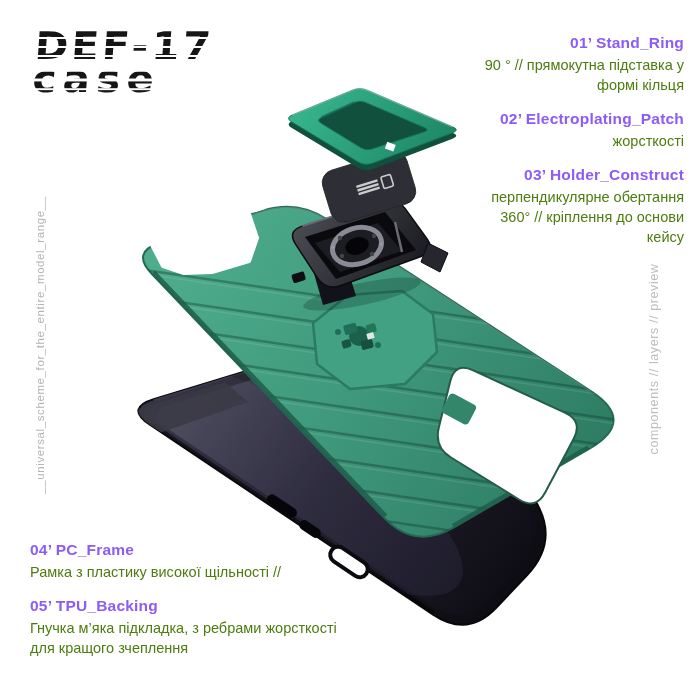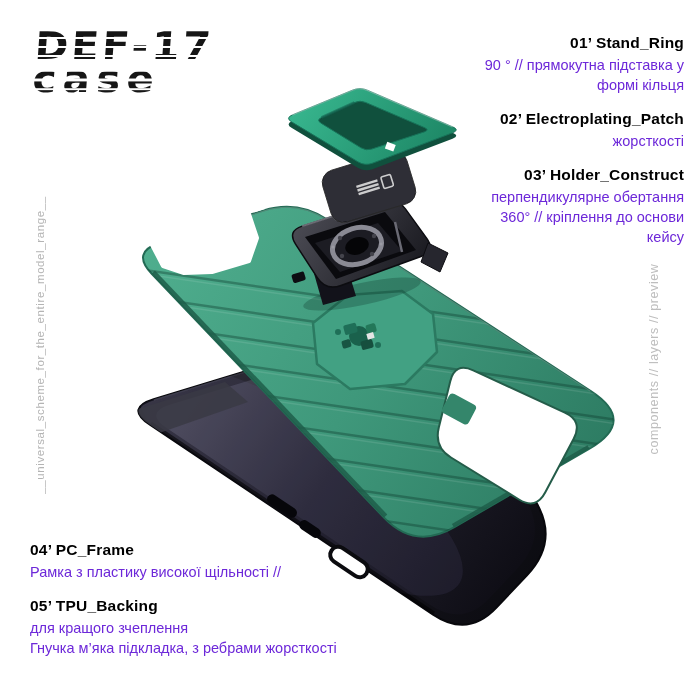--- a/index.html
+++ b/index.html
@@ -12,22 +12,22 @@
         transform:skewX(-4deg) scale(1.06,1);transform-origin:left top;}
   .logo-line{display:block;font-size:38px;letter-spacing:3px;color:transparent;
         background-image:repeating-linear-gradient(to bottom,#161616 0px,#161616 7px,rgba(255,255,255,0) 7px,rgba(255,255,255,0) 9px);
         -webkit-background-clip:text;background-clip:text;}
   .logo-line2{letter-spacing:6px;text-transform:lowercase;}
 
   
   .ann-right{position:absolute;right:16px;top:34px;width:280px;text-align:right;}
   .ann-bl{position:absolute;left:30px;top:541px;width:420px;text-align:left;}
   .ann{margin-bottom:15px;}
-  .ann-h{font-size:15.5px;font-weight:700;color:#000000;margin-bottom:3px;letter-spacing:.2px;}
-  .ann-l{font-size:14.5px;color:#6d28d9;line-height:1.38;}
+  .ann-h{font-size:15.5px;font-weight:700;color:#8b5cf6;margin-bottom:3px;letter-spacing:.2px;}
+  .ann-l{font-size:14.5px;color:#4d7c0f;line-height:1.38;}
 
   
   .vtext{position:absolute;color:#b4b4b4;font-size:11.5px;letter-spacing:.6px;white-space:nowrap;}
   .vtext-left{width:336px;left:-128px;top:339px;text-align:center;transform:rotate(-90deg);}
   .vtext-right{width:240px;left:534px;top:352px;text-align:center;transform:rotate(-90deg);
                font-size:12.5px;color:#bdbdbd;}
 
   svg{position:absolute;left:0;top:0;}
 </style>
 </head>
@@ -203,21 +203,21 @@
     </div>
   </div>
 
   <div class="ann-bl">
     <div class="ann">
       <div class="ann-h">04’ PC_Frame</div>
       <div class="ann-l">Рамка з пластику високої щільності //</div>
     </div>
     <div class="ann">
       <div class="ann-h">05’ TPU_Backing</div>
+      <div class="ann-l">Гнучка м’яка підкладка, з ребрами жорсткості</div>
       <div class="ann-l">для кращого зчеплення</div>
-      <div class="ann-l">Гнучка м’яка підкладка, з ребрами жорсткості</div>
     </div>
   </div>
 
   <div class="vtext vtext-left">__universal_scheme_for_the_entire_model_range__</div>
   <div class="vtext vtext-right">components // layers // preview</div>
 
 </div>
 
 </body></html>

